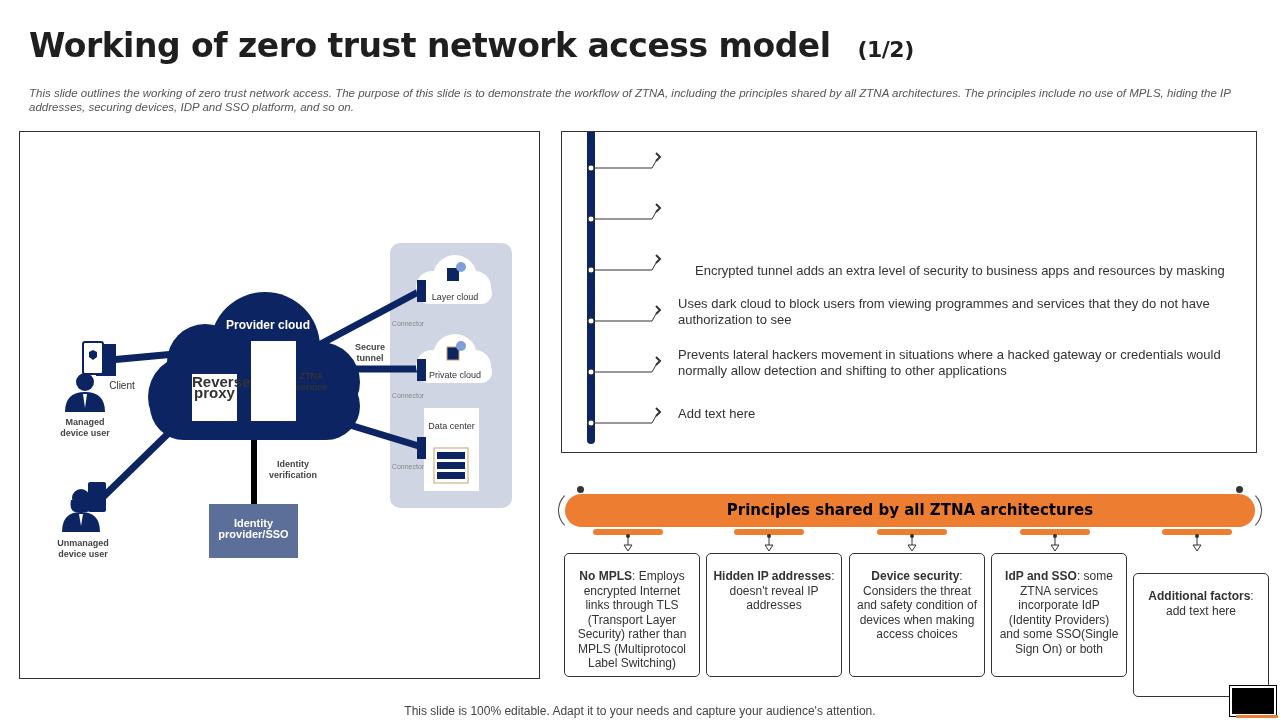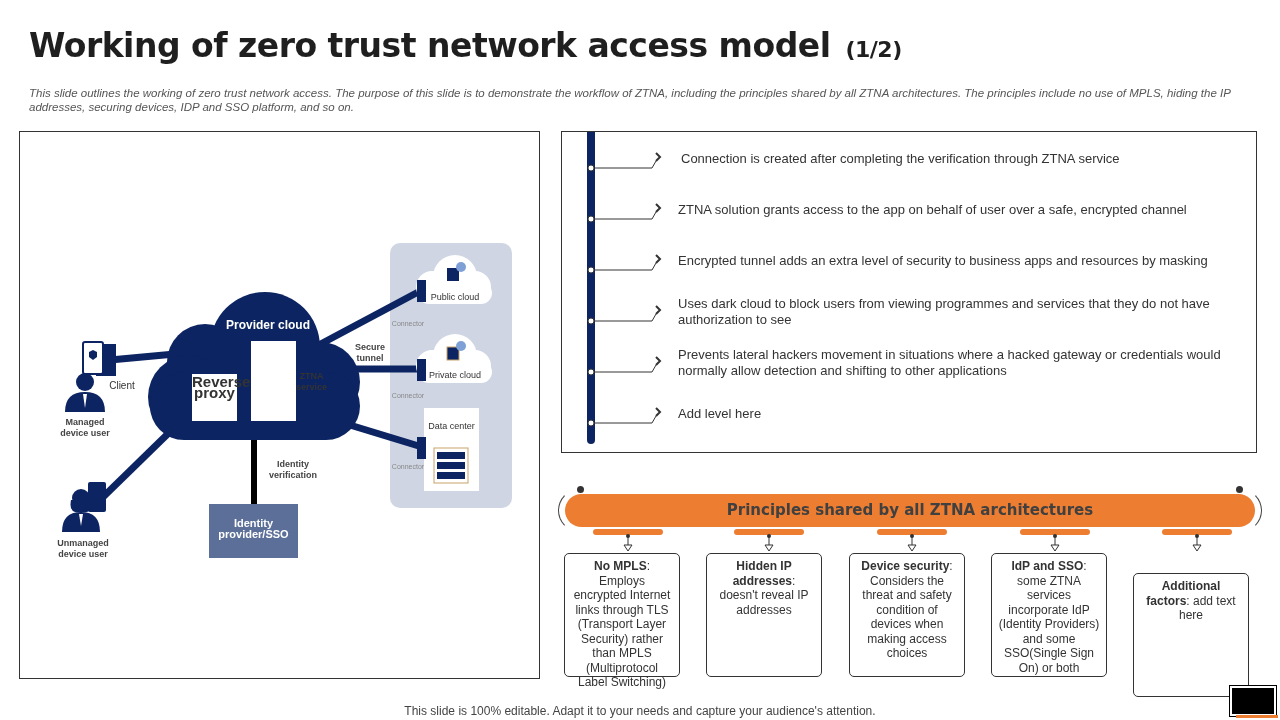--- a/index.html
+++ b/index.html
@@ -1,37 +1,37 @@
 <!DOCTYPE html>
 <html><head>
 <meta charset="utf-8">
 <style>
   * { box-sizing: border-box; margin: 0; padding: 0; }
   html, body { width: 1280px; height: 720px; background: #ffffff; overflow: hidden; }
   body { position: relative; font-family: "Liberation Sans", sans-serif; color: #333; }
 
   .title { position: absolute; left: 29px; top: 26px; font-family: "DejaVu Sans", sans-serif; font-weight: bold; font-size: 33px; color: #1f1f1f; letter-spacing: -0.5px; }
-  .title .sub { font-size: 22px; font-weight: bold; margin-left: 4px; }
+  .title .sub { font-size: 22px; font-weight: bold; margin-left: 16px; }
   .subtitle { position: absolute; left: 29px; top: 86px; width: 1230px; font-size: 11.5px; line-height: 14px; color: #555; font-style: italic; }
 
   .left-panel { position: absolute; left: 19px; top: 131px; width: 521px; height: 548px; border: 1px solid #333; }
   .left-panel svg { position: absolute; left: 0; top: 0; }
   .lbl { position: absolute; font-size: 10px; color: #333; text-align: center; line-height: 11px; }
   .lbl.bold { font-weight: bold; }
   .lbl.tiny { font-size: 7px; color: #888; }
 
   .right-panel { position: absolute; left: 561px; top: 131px; width: 696px; height: 322px; border: 1px solid #333; }
   .timeline-bar { position: absolute; left: 25px; top: 0; width: 8px; height: 312px; background: #0c2461; border-radius: 0 0 4px 4px; }
   .step-text { position: absolute; left: 116px; font-size: 13px; color: #333; line-height: 16px; width: 560px; }
 
-  .principles-banner { position: absolute; left: 565px; top: 494px; width: 690px; height: 33px; background: #ec7d31; border-radius: 17px; color: #404040; font-weight: bold; font-size: 15px; text-align: center; line-height: 33px; font-family: "DejaVu Sans", sans-serif; }
+  .principles-banner { position: absolute; left: 565px; top: 494px; width: 690px; height: 33px; background: #ec7d31; border-radius: 17px; color: #000000; font-weight: bold; font-size: 15px; text-align: center; line-height: 33px; font-family: "DejaVu Sans", sans-serif; }
   .banner-outline { position: absolute; left: 558px; top: 489px; width: 704px; height: 43px; border: 1px solid #444; border-radius: 22px; border-top-color: transparent; border-bottom-color: transparent; }
   .dot { position: absolute; width: 7px; height: 7px; background: #333; border-radius: 50%; }
   .tab { position: absolute; top: 529px; width: 70px; height: 6px; background: #ec7d31; border-radius: 3px; }
-  .principle-card { position: absolute; top: 553px; width: 116px; height: 124px; border: 1px solid #333; border-radius: 5px; padding: 5px 6px; font-size: 12px; line-height: 14.5px; text-align: center; color: #333; }
+  .principle-card { position: absolute; top: 553px; width: 136px; height: 124px; border: 1px solid #333; border-radius: 5px; padding: 15px 6px; font-size: 12px; line-height: 14.5px; text-align: center; color: #333; }
   .principle-card b { font-weight: bold; }
   .arrow-conn { position: absolute; top: 533px; width: 10px; height: 20px; }
 
   .footer { position: absolute; left: 0; top: 704px; width: 1280px; text-align: center; font-size: 12px; color: #444; }
   .corner-icon { position: absolute; left: 1230px; top: 686px; width: 46px; height: 30px; background: #000; border: 2px solid #fff; outline: 1px solid #000; }
   .corner-icon::after { content: ""; position: absolute; left: 4px; bottom: -4px; width: 42px; height: 3px; background: #ec7d31; }
 </style>
 </head>
 <body>
 
@@ -119,21 +119,21 @@
 
   <div class="lbl bold" style="left:196px;top:188px;width:104px;color:#fff;font-size:12px;">Provider cloud</div>
   <div class="lbl bold" style="left:172px;top:244px;width:45px;font-size:15px;">Reverse proxy</div>
   <div class="lbl bold" style="left:231px;top:239px;width:45px;font-size:9px;margin-left:38px;">ZTNA service</div>
   <div class="lbl" style="left:84px;top:248px;width:36px;">Client</div>
   <div class="lbl bold" style="left:32px;top:285px;width:66px;font-size:9px;color:#444;">Managed device user</div>
   <div class="lbl bold" style="left:30px;top:406px;width:66px;font-size:9px;color:#444;">Unmanaged device user</div>
   <div class="lbl bold" style="left:240px;top:327px;width:66px;font-size:9px;color:#444;">Identity verification</div>
   <div class="lbl bold" style="left:189px;top:386px;width:89px;color:#fff;font-size:11px;">Identity provider/SSO</div>
   <div class="lbl bold" style="left:330px;top:210px;width:40px;font-size:9px;color:#444;">Secure tunnel</div>
-  <div class="lbl" style="left:402px;top:160px;width:66px;font-size:9px;">Public cloud</div>
+  <div class="lbl" style="left:402px;top:160px;width:66px;font-size:9px;">Layer cloud</div>
   <div class="lbl" style="left:402px;top:238px;width:66px;font-size:9px;">Private cloud</div>
   <div class="lbl" style="left:404px;top:289px;width:55px;font-size:9px;">Data center</div>
   <div class="lbl tiny" style="left:368px;top:186px;width:40px;">Connector</div>
   <div class="lbl tiny" style="left:368px;top:258px;width:40px;">Connector</div>
   <div class="lbl tiny" style="left:368px;top:329px;width:40px;">Connector</div>
 </div>
 
 <div class="right-panel">
   <div class="timeline-bar"></div>
   <svg width="696" height="322" style="position:absolute;left:0;top:0;">
@@ -163,26 +163,24 @@
           <polyline points="32,240 90,240 94,233"></polyline>
           <path d="M94 225 l4 4 l-4 4" stroke-width="2"></path>
         </g>
       <g>
           <circle cx="29" cy="291" r="3" fill="#fff"></circle>
           <polyline points="32,291 90,291 94,284"></polyline>
           <path d="M94 276 l4 4 l-4 4" stroke-width="2"></path>
         </g>
     </g>
   </svg>
-  <div class="step-text" style="top:19px;left:119px;">Connection is created after completing the verification through ZTNA service</div>
-  <div class="step-text" style="top:70px;">ZTNA solution grants access to the app on behalf of user over a safe, encrypted channel</div>
-  <div class="step-text" style="top:121px;">Encrypted tunnel adds an extra level of security to business apps and resources by masking</div>
+  <div class="step-text" style="top:131px;margin-left:17px;">Encrypted tunnel adds an extra level of security to business apps and resources by masking</div>
   <div class="step-text" style="top:164px;">Uses dark cloud to block users from viewing programmes and services that they do not have authorization to see</div>
   <div class="step-text" style="top:215px;">Prevents lateral hackers movement in situations where a hacked gateway or credentials would normally allow detection and shifting to other applications</div>
-  <div class="step-text" style="top:274px;">Add level here</div>
+  <div class="step-text" style="top:274px;">Add text here</div>
 </div>
 
 <div class="banner-outline"></div>
 <div class="dot" style="left:577px;top:486px;"></div>
 <div class="dot" style="left:1236px;top:486px;"></div>
 <div class="principles-banner">Principles shared by all ZTNA architectures</div>
 
 <div class="tab" style="left:593px;"></div>
 <div class="tab" style="left:734px;"></div>
 <div class="tab" style="left:877px;"></div>

